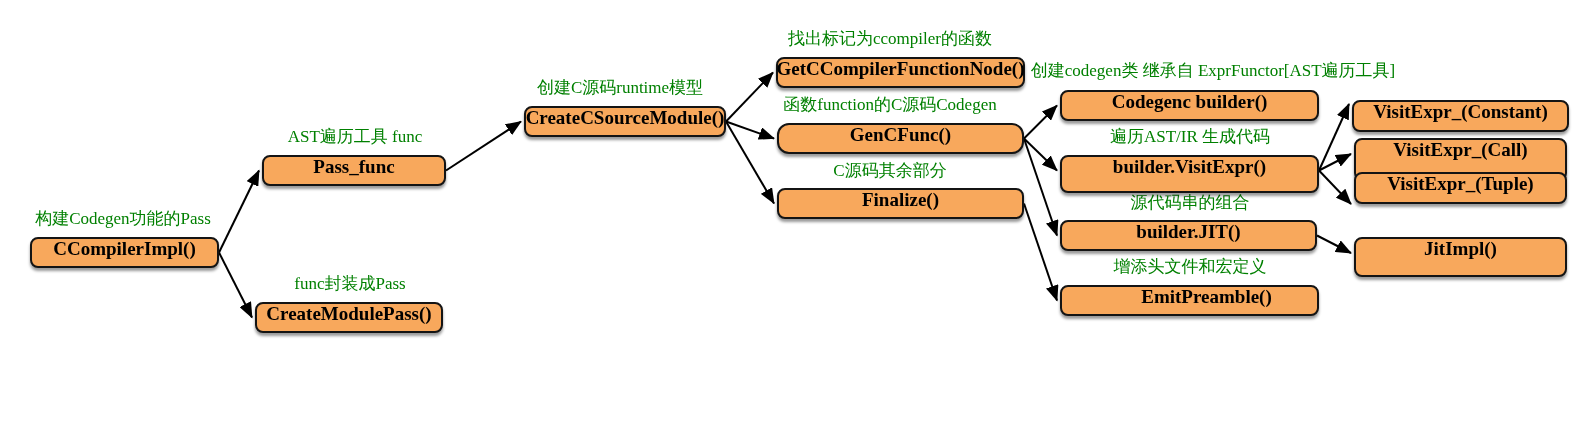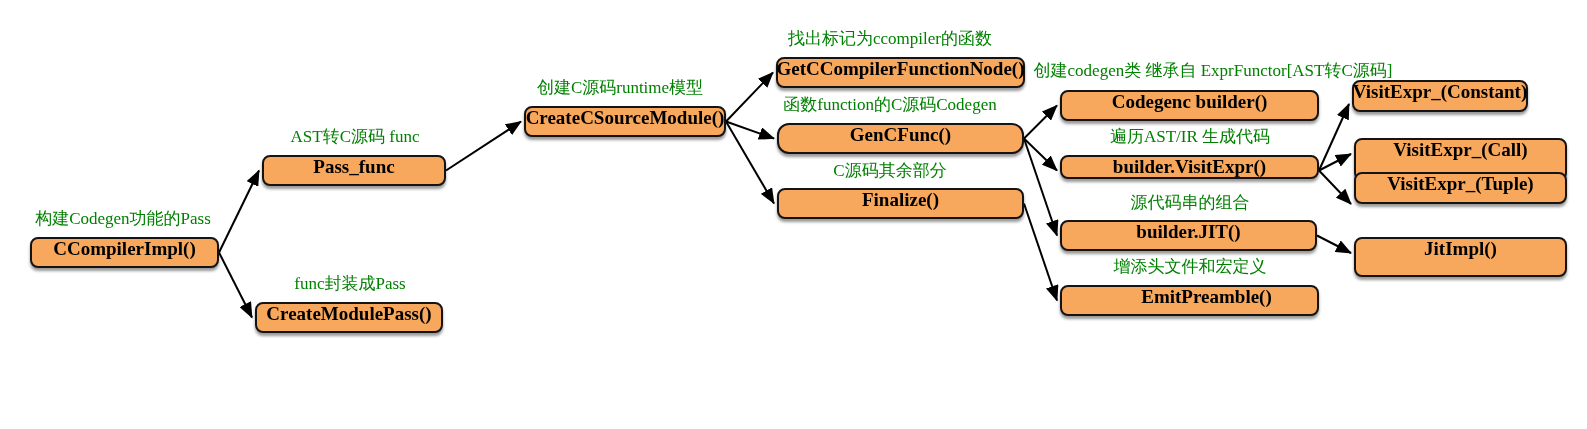--- a/index.html
+++ b/index.html
@@ -82,21 +82,21 @@
       </g>
   </svg>
   <div>
       <div class="node" style="left: 30px; top: 237px; width: 189px; height: 31px;">
         <span>CCompilerImpl()</span>
       </div>
       <div class="annotation" style="left: 123px; top: 210px;">构建Codegen功能的Pass</div>
       <div class="node" style="left: 262px; top: 155px; width: 184px; height: 31px;">
         <span>Pass_func</span>
       </div>
-      <div class="annotation" style="left: 355px; top: 128px;">AST转C源码 func</div>
+      <div class="annotation" style="left: 355px; top: 128px;">AST遍历工具 func</div>
       <div class="node" style="left: 255px; top: 302px; width: 188px; height: 31px;">
         <span>CreateModulePass()</span>
       </div>
       <div class="annotation" style="left: 350px; top: 275px;">func封装成Pass</div>
       <div class="node" style="left: 524px; top: 106px; width: 202px; height: 31px;">
         <span>CreateCSourceModule()</span>
       </div>
       <div class="annotation" style="left: 620px; top: 79px;">创建C源码runtime模型</div>
       <div class="node" style="left: 776px; top: 57px; width: 249px; height: 31px;">
         <span>GetCCompilerFunctionNode()</span>
@@ -106,34 +106,34 @@
         <span>GenCFunc()</span>
       </div>
       <div class="annotation" style="left: 890px; top: 96px;">函数function的C源码Codegen</div>
       <div class="node" style="left: 777px; top: 188px; width: 247px; height: 31px;">
         <span>Finalize()</span>
       </div>
       <div class="annotation" style="left: 890px; top: 162px;">C源码其余部分</div>
       <div class="node" style="left: 1060px; top: 90px; width: 259px; height: 31px;">
         <span>Codegenc builder()</span>
       </div>
-      <div class="annotation" style="left: 1213px; top: 62px;">创建codegen类 继承自 ExprFunctor[AST转C源码]</div>
-      <div class="node" style="left: 1060px; top: 155px; width: 259px; height: 24px;">
+      <div class="annotation" style="left: 1213px; top: 62px;">创建codegen类 继承自 ExprFunctor[AST遍历工具]</div>
+      <div class="node" style="left: 1060px; top: 155px; width: 259px; height: 38px;">
         <span>builder.VisitExpr()</span>
       </div>
       <div class="annotation" style="left: 1190px; top: 128px;">遍历AST/IR  生成代码</div>
       <div class="node" style="left: 1060px; top: 220px; width: 257px; height: 31px;">
         <span>builder.JIT()</span>
       </div>
       <div class="annotation" style="left: 1190px; top: 194px;">源代码串的组合</div>
       <div class="node" style="left: 1060px; top: 285px; width: 259px; height: 31px; padding-left: 34px;">
         <span>EmitPreamble()</span>
       </div>
       <div class="annotation" style="left: 1190px; top: 258px;">增添头文件和宏定义</div>
-      <div class="node" style="left: 1352px; top: 80px; width: 176px; height: 32px;">
+      <div class="node" style="left: 1352px; top: 100px; width: 217px; height: 32px;">
         <span>VisitExpr_(Constant)</span>
       </div>
       <div class="node" style="left: 1354px; top: 138px; width: 213px; height: 43px;">
         <span>VisitExpr_(Call)</span>
       </div>
       <div class="node" style="left: 1354px; top: 172px; width: 213px; height: 32px;">
         <span>VisitExpr_(Tuple)</span>
       </div>
       <div class="node" style="left: 1354px; top: 237px; width: 213px; height: 40px;">
         <span>JitImpl()</span>

